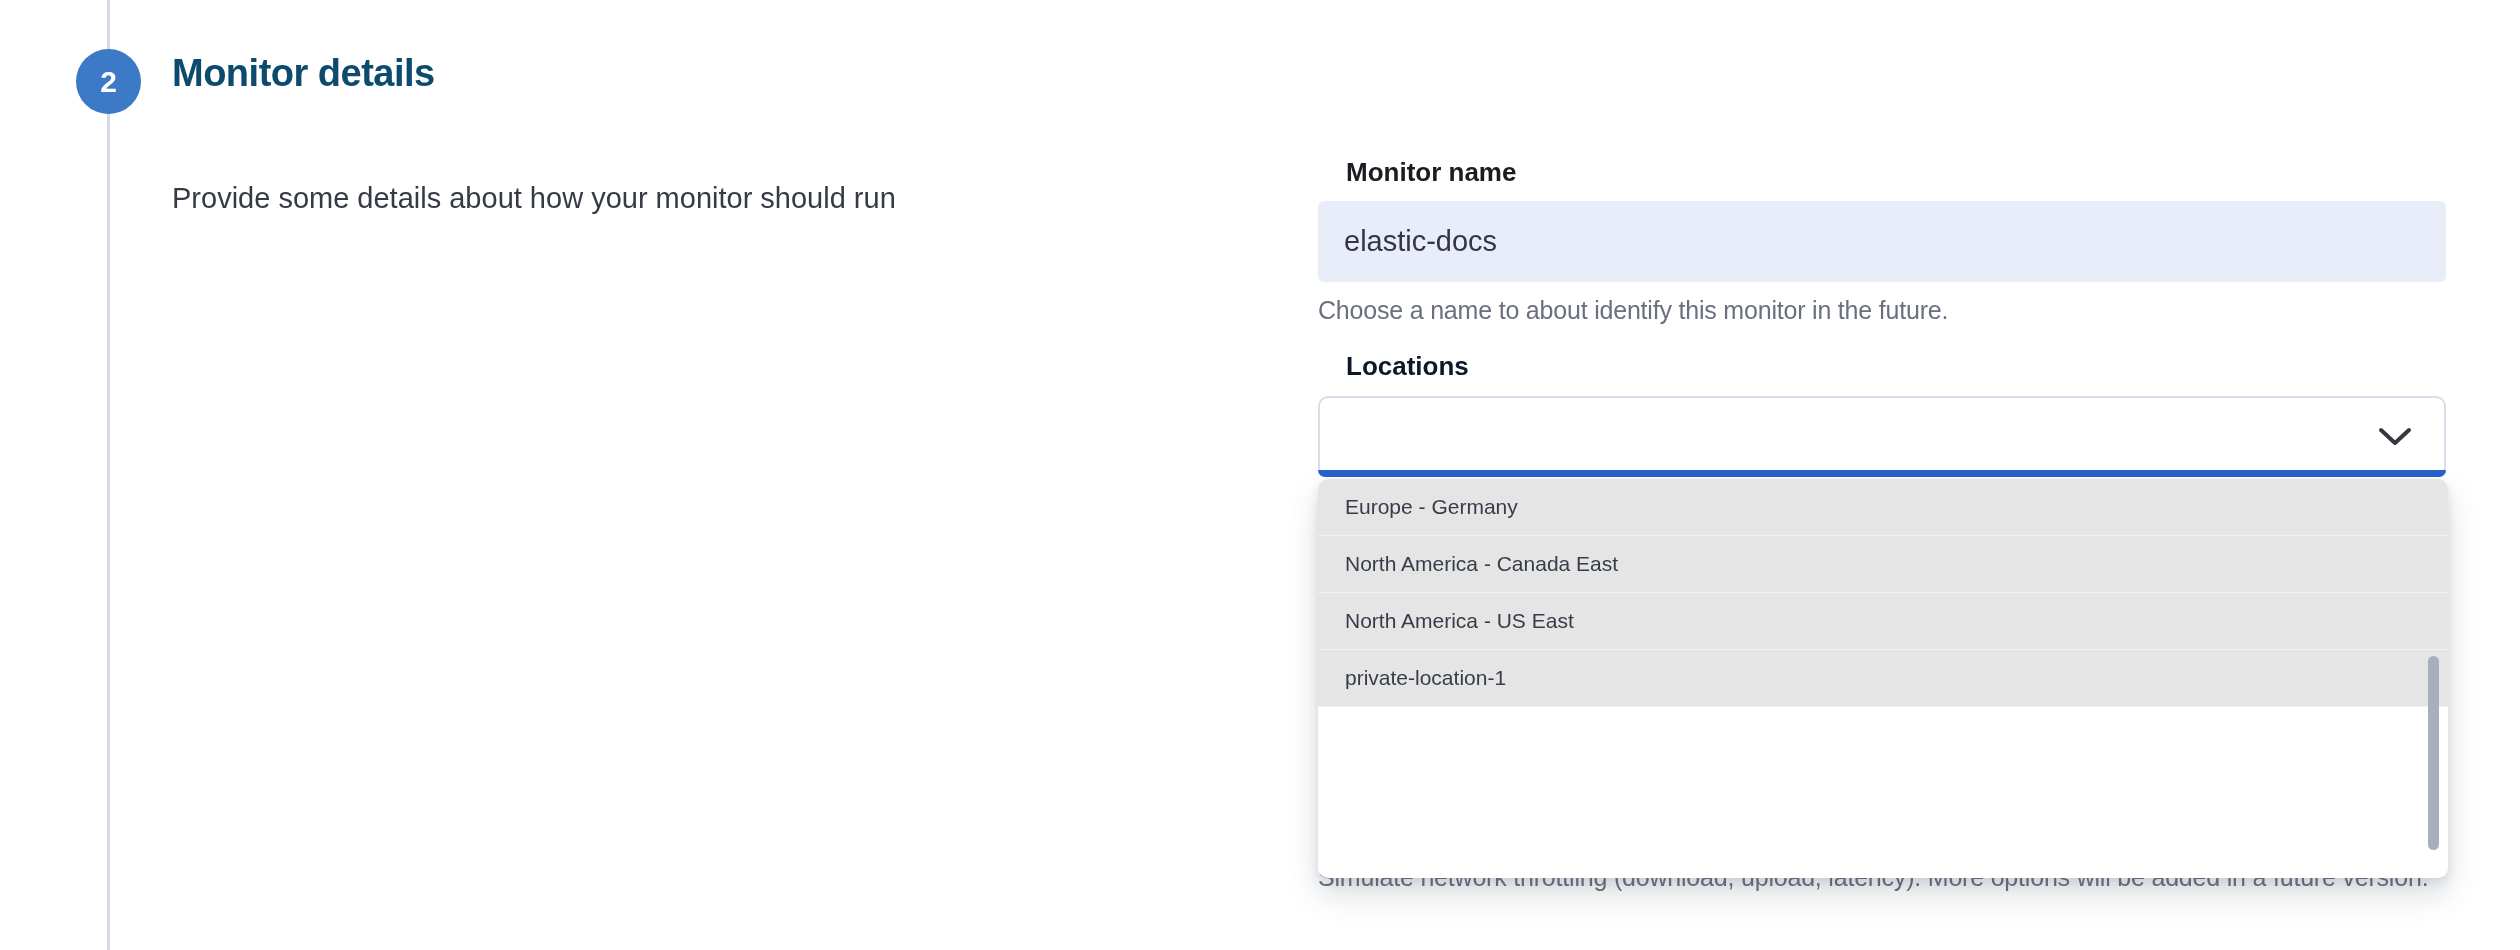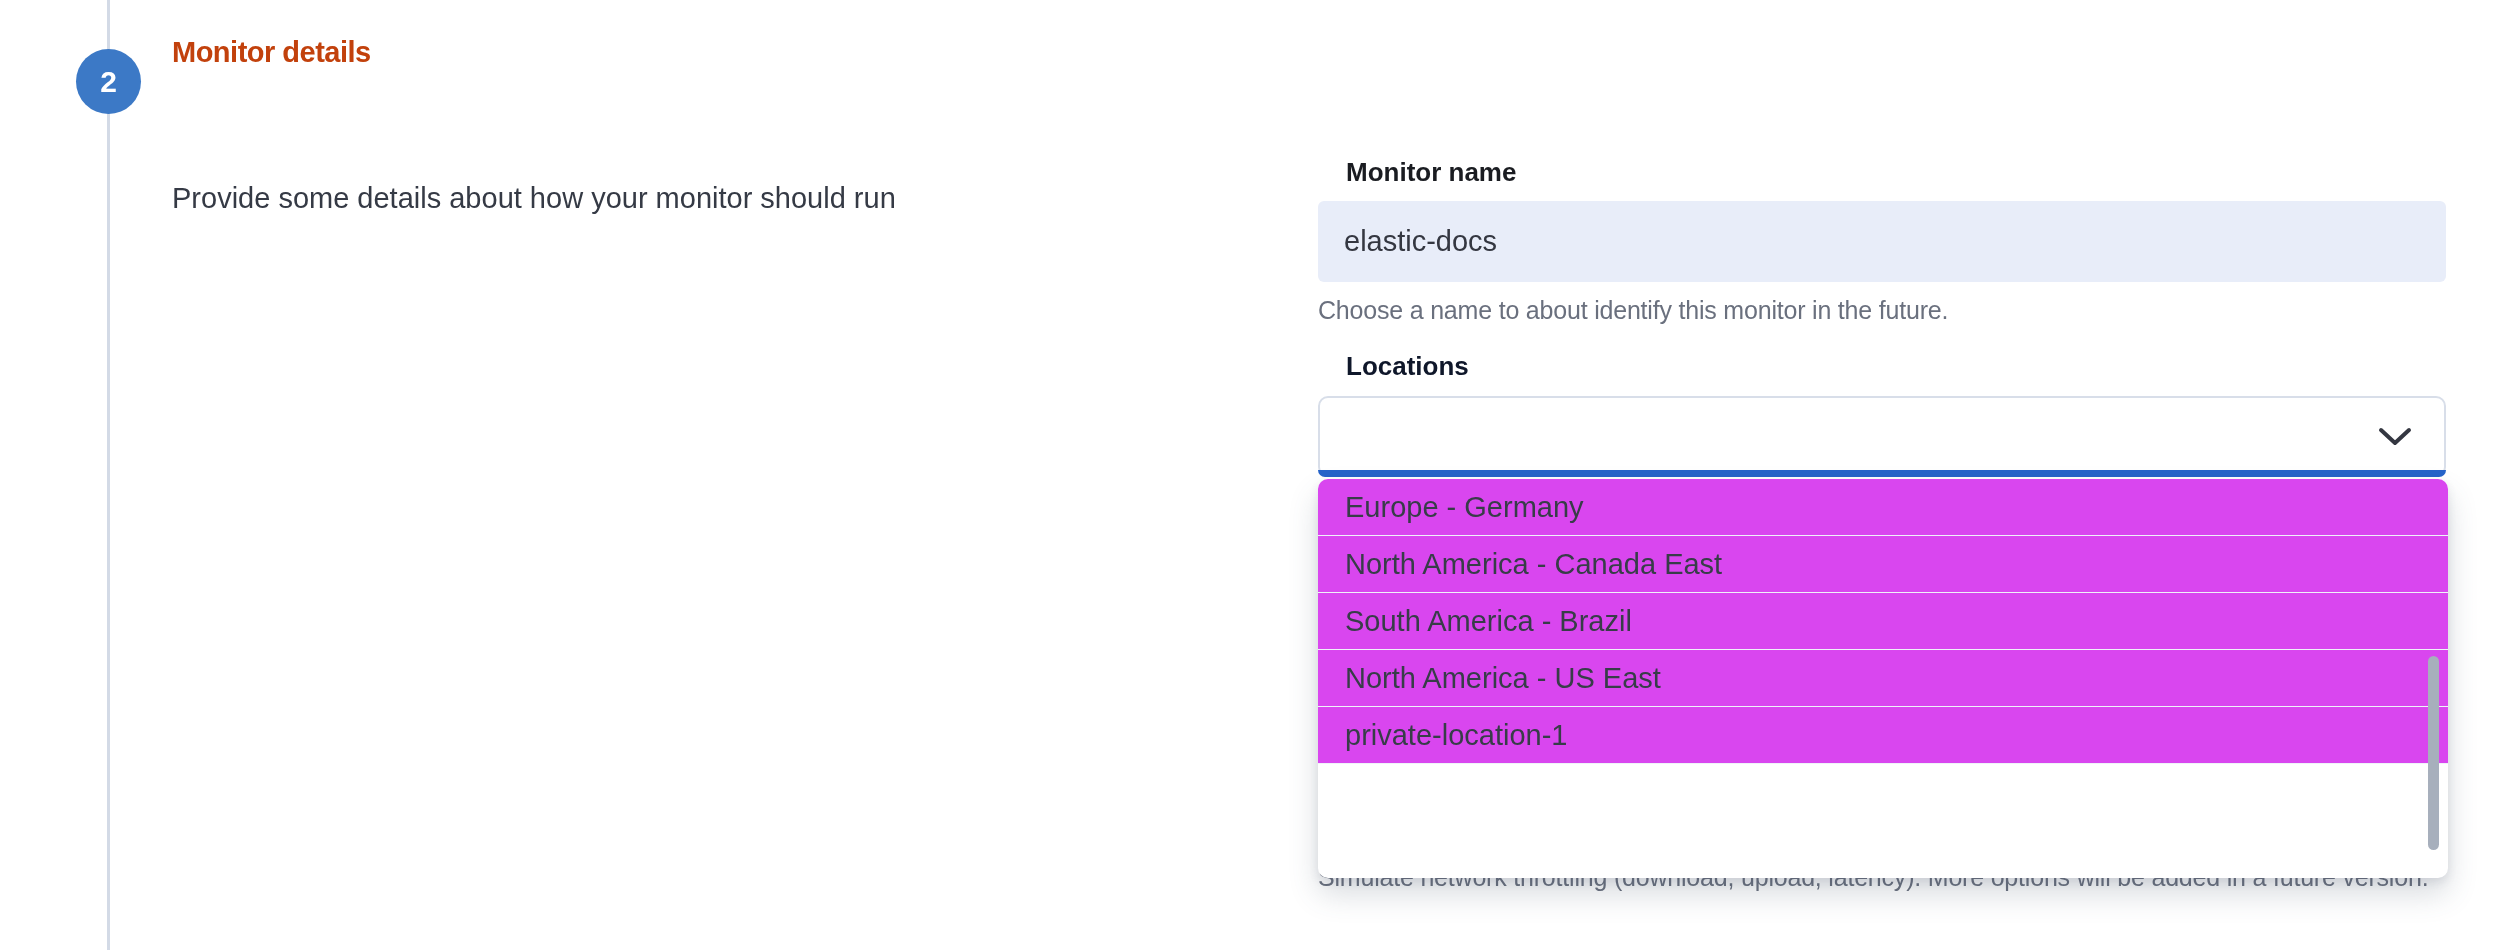--- a/index.html
+++ b/index.html
@@ -23,23 +23,23 @@
     width:65px; height:65px;
     border-radius:50%;
     background:#3C79C6;
     color:#ffffff;
     display:flex; align-items:center; justify-content:center;
     font-size:30px; font-weight:600;
     z-index:1;
   }
 
   .page-title {
-    position:absolute; left:172px; top:36px;
-    font-size:29px; font-weight:700;
-    color:#c2410c;
+    position:absolute; left:172px; top:52px;
+    font-size:38px; font-weight:700;
+    color:#0c4a6e;
     letter-spacing:-0.5px;
   }
   .step-desc {
     position:absolute; left:172px; top:166px;
     font-size:29px; color:#353a45;margin-top:16px;
   }
 
   
   .field-label {
     position:absolute; left:1346px;
@@ -96,23 +96,23 @@
     border-radius:10px;
     box-shadow:0 16px 30px rgba(65,78,101,0.20), 0 4px 10px rgba(65,78,101,0.12);
     z-index:3;
     overflow:hidden;
   }
   .option {
     height:57px;
     display:flex; align-items:center;
     padding:0 27px;
     border-bottom:1px solid #EFF3F9;
-    font-size:29px; color:#373d48;
+    font-size:21px; color:#373d48;
     cursor:pointer;
-    background:#d946ef;
+    background:#e5e5e5;
   }
   .option:last-child { border-bottom:none; }
 
   .scroll-thumb {
     position:absolute; right:9px; top:177px;
     width:11px; height:194px;
     background:#A7AFBC;
     border-radius:6px;
   }
 </style>
@@ -146,23 +146,20 @@
 </div>
 
 <div class="dropdown-panel">
   <div class="option">
       <span>Europe - Germany</span>
     </div>
   <div class="option">
       <span>North America - Canada East</span>
     </div>
   <div class="option">
-      <span>South America - Brazil</span>
-    </div>
-  <div class="option">
       <span>North America - US East</span>
     </div>
   <div class="option">
       <span>private-location-1</span>
     </div>
   <div class="scroll-thumb"></div>
 </div>
 
 <div class="help-text help-throttling">Simulate network throttling (download, upload, latency). More options will be added in a future version.</div>
 

